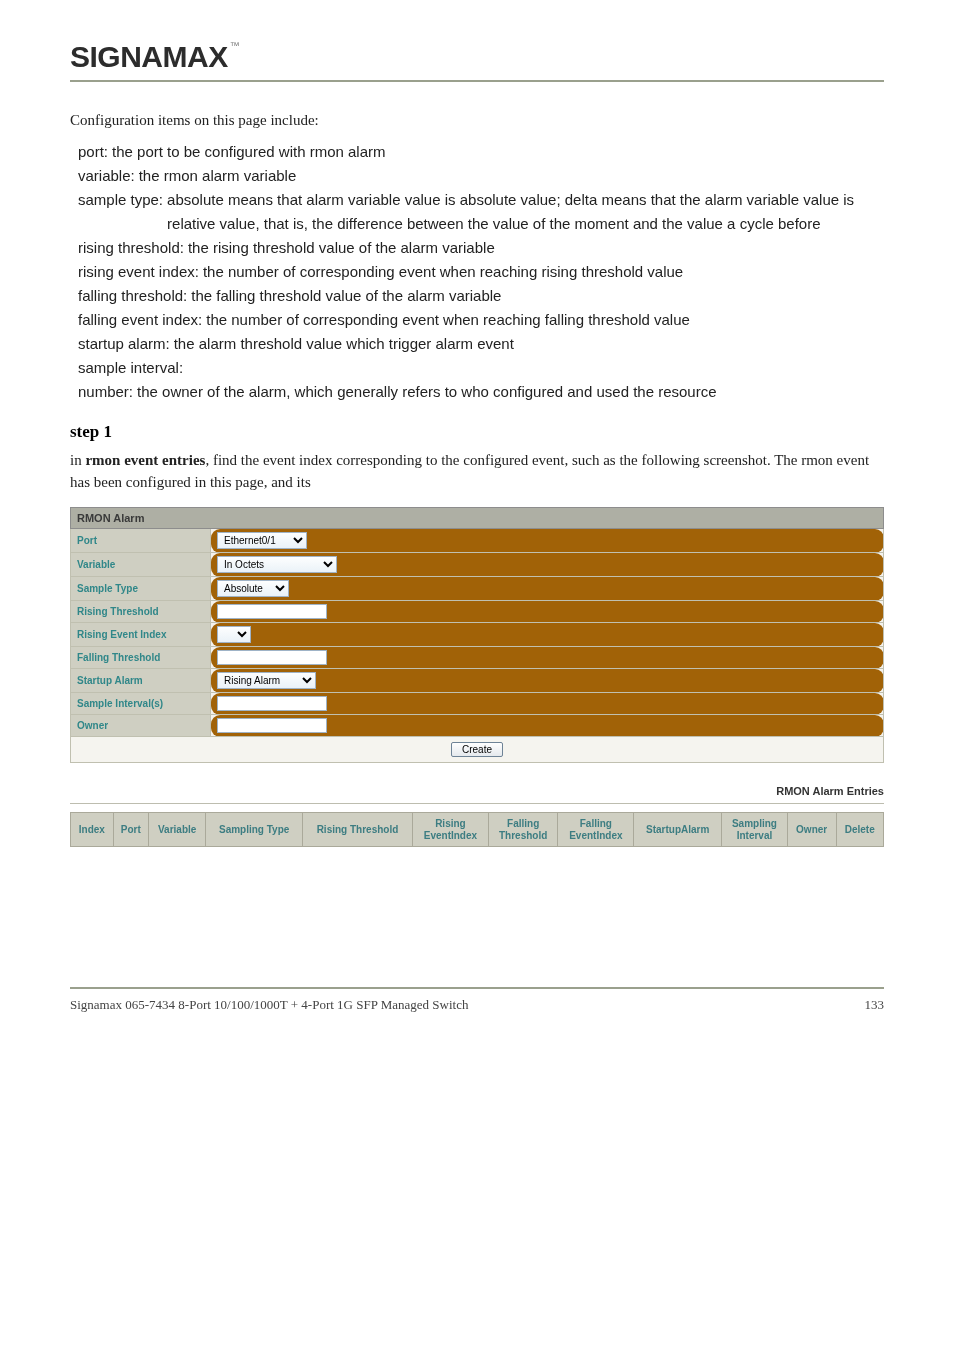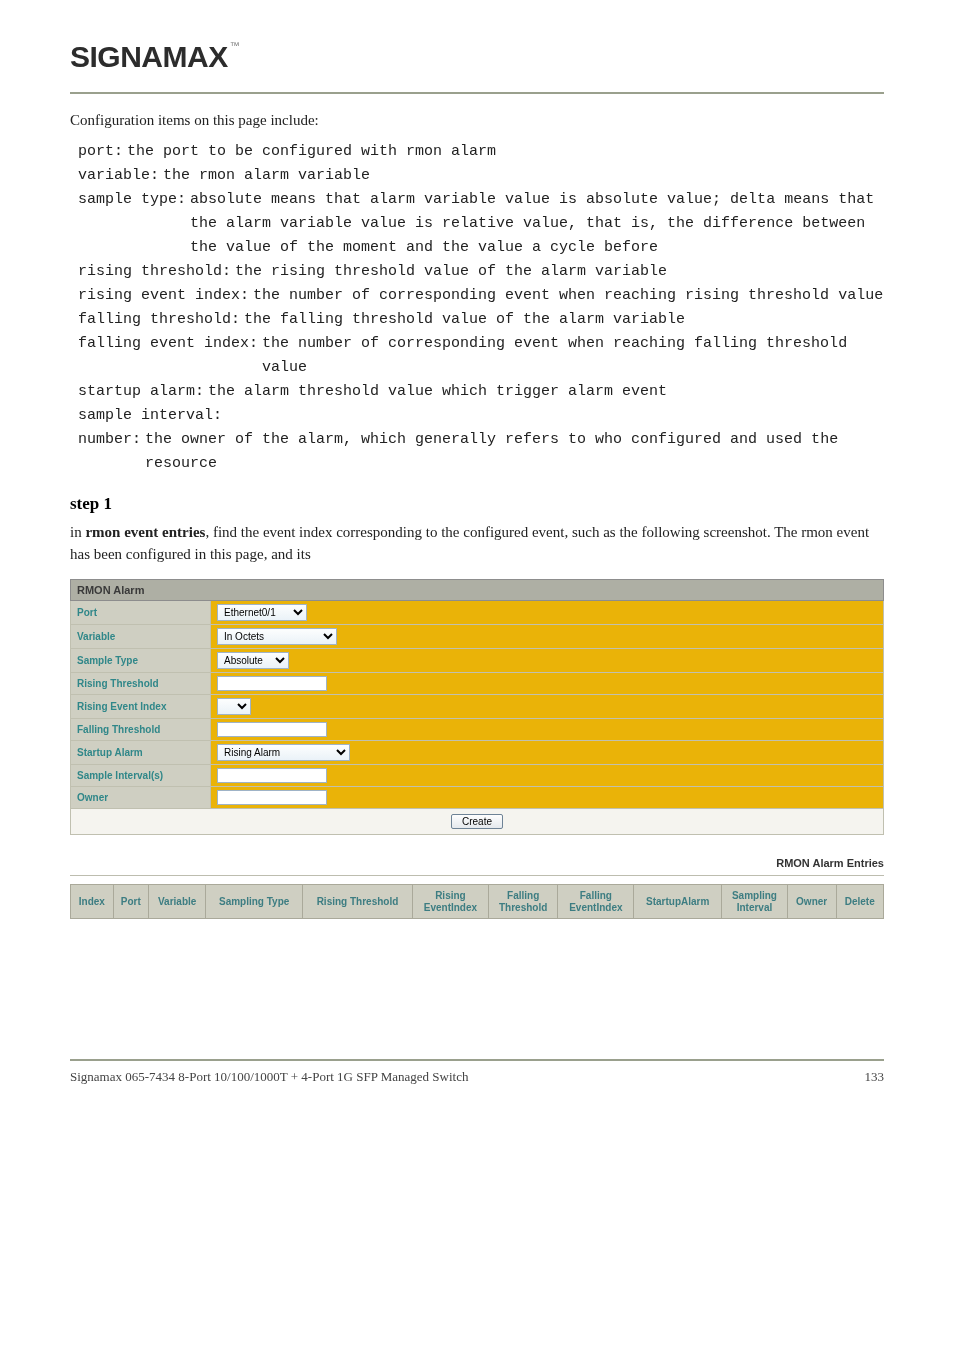--- a/index.html
+++ b/index.html
@@ -8,22 +8,22 @@
     font-family: Verdana, Arial, sans-serif;
     background: #ffffff;
     color: #333;
     width: 954px;
   }
   .page {
     padding: 40px 70px 60px 70px;
   }
   .brand-bar {
     border-bottom: 2px solid #9aa08d;
-    padding-bottom: 18px;
-    margin-bottom: 16px;
+    padding-bottom: 6px;
+    margin-bottom: 28px;
   }
   .brand-name {
     font-family: "Arial Black", Arial, sans-serif;
     font-weight: 900;
     font-size: 30px;
     letter-spacing: -0.5px;
     color: #2c2c2c;
     display: inline-block;
   }
   .brand-tm {
@@ -34,21 +34,21 @@
   }
 
   .body-text {
     font-family: "Times New Roman", Georgia, serif;
     font-size: 15px;
     color: #222;
     line-height: 1.45;
     margin: 10px 0 8px 0;
   }
   .config-list {
-    font-family: Liberation Mono, monospace;
+    font-family: Liberation Sans, sans-serif;
     font-size: 15px;
     color: #222;
     line-height: 1.6;
     margin: 0 0 12px 8px;
   }
   .config-list .row {
     display: flex;
     gap: 4px;
   }
   .config-list .term { white-space: nowrap; }
@@ -90,21 +90,22 @@
     vertical-align: middle;
   }
   .panel .label-cell {
     background: #cfcfc2;
     color: #308789;
     font-weight: bold;
     width: 140px;
     font-size: 10px;
   }
   .panel .field-cell {
-    background: #eab308;
+    background: #a16207;
+    border-radius: 9px;
   }
   .panel .btn-row td {
     text-align: center;
     background: #f5f4ef;
     padding: 5px;
   }
   select.fx, input.fx {
     font-size: 10px;
     font-family: Verdana, Arial, sans-serif;
     border: 1px solid #9fb3c7;
@@ -246,21 +247,21 @@
       <tr>
         <td class="label-cell">Rising Event Index</td>
         <td class="field-cell"><select class="fx" style="width:34px"><option></option></select></td>
       </tr>
       <tr>
         <td class="label-cell">Falling Threshold</td>
         <td class="field-cell"><input class="fx" style="width: 110px;" value=""></td>
       </tr>
       <tr>
         <td class="label-cell">Startup Alarm</td>
-        <td class="field-cell"><select class="fx" style="width:133px"><option>Rising Alarm</option></select></td>
+        <td class="field-cell"><select class="fx" style="width:99px"><option>Rising Alarm</option></select></td>
       </tr>
       <tr>
         <td class="label-cell">Sample Interval(s)</td>
         <td class="field-cell"><input class="fx" style="width: 110px;" value=""></td>
       </tr>
       <tr>
         <td class="label-cell">Owner</td>
         <td class="field-cell"><input class="fx" style="width: 110px;" value=""></td>
       </tr>
       <tr class="btn-row">

